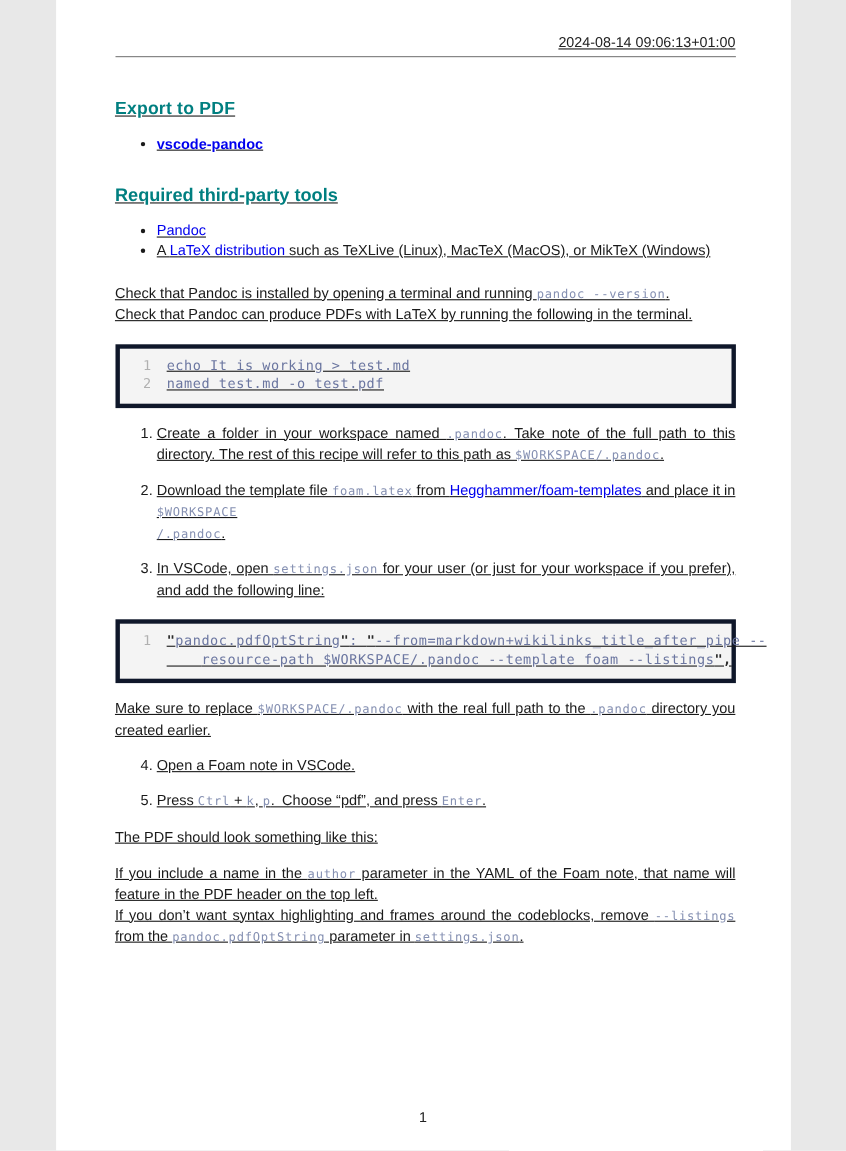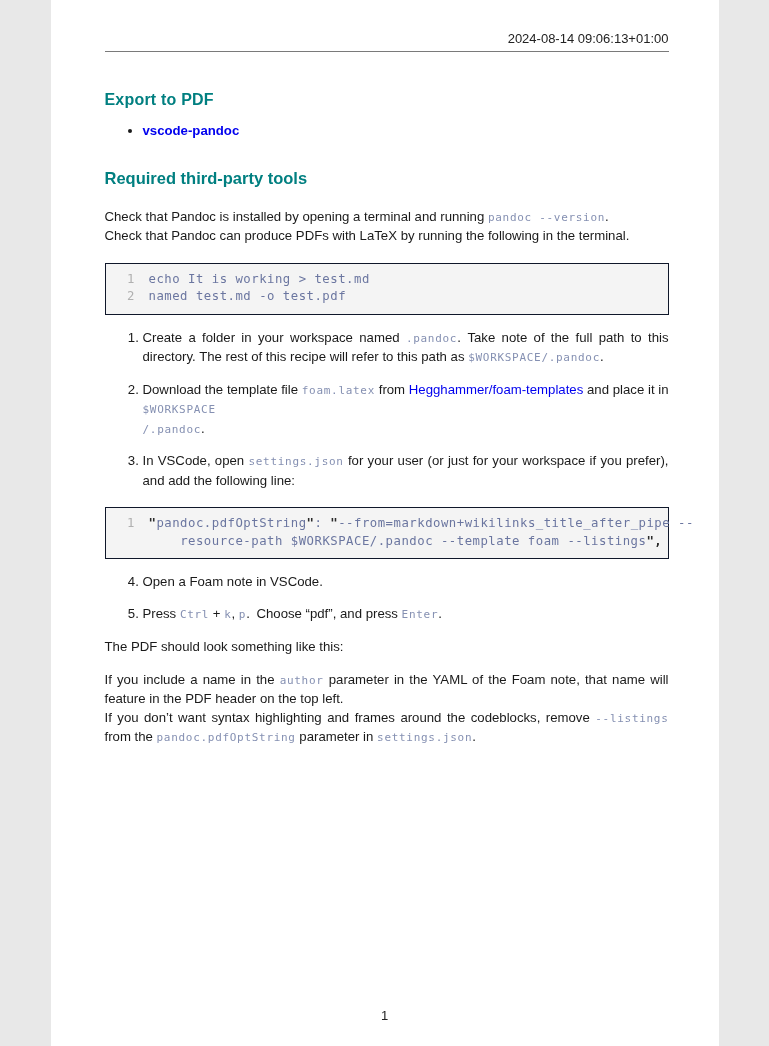--- a/index.html
+++ b/index.html
@@ -6,20 +6,21 @@
   .page{
     position:relative;
     width:668px;height:1046px;
     margin:0 auto;
     background:#ffffff;
     font-family:"Liberation Sans",sans-serif;
     font-size:13.2px;
     color:#1a1a1a;
     overflow:hidden;
     box-sizing:border-box;
+    text-decoration:underline;
   }
   .content{padding:0 50px 0 54px;}
 
   
   .doc-header{padding-top:31px;text-align:right;font-size:13px;color:#222;}
   .header-rule{border:none;border-top:1.5px solid #7a7a7a;margin:5px 0 0 0;}
 
   
   h1.doc-title{
     margin:39px 0 0 0;
@@ -51,21 +52,21 @@
     font-size:11px;
     letter-spacing:0.7px;
     color:#8590b2;
     white-space:pre;
   }
 
   
   .codeblock{
     margin-top:17px;
     background:#f4f4f4;
-    border:1px solid #0f172a;
+    border:4px solid #0f172a;
     padding:7px 10px 8px 13px;
   }
   .codeline{
     font-family:"DejaVu Sans Mono",monospace;
     font-size:12.3px;
     line-height:17.5px;
     white-space:pre;
   }
   .lineno{
     display:inline-block;width:16px;text-align:right;
@@ -92,40 +93,45 @@
     <hr class="header-rule">
 
     <h1 class="doc-title">Export to PDF</h1>
 
 
     <ul class="bullet-list">
       <li><a class="doc-link bold">vscode-pandoc</a></li>
     </ul>
 
     <h2 class="section-heading">Required third-party tools</h2>
+    <ul class="bullet-list">
+      <li><a class="doc-link">Pandoc</a></li>
+      <li><span>A </span><a class="doc-link">LaTeX distribution</a><span> such as TeXLive (Linux), MacTeX (MacOS), or MikTeX (Windows)</span></li>
+    </ul>
 
     <p class="para"><span>Check that Pandoc is installed by opening a terminal and running </span><span class="icode">pandoc --version</span><span>.</span><br><span>Check that Pandoc can produce PDFs with LaTeX by running the following in the terminal.</span></p>
 
     <div class="codeblock">
       <div class="codeline"><span class="lineno">1</span><span class="codetext">echo It is working &gt; test.md</span></div>
       <div class="codeline"><span class="lineno">2</span><span class="codetext">named test.md -o test.pdf</span></div>
     </div>
 
 
     <ol class="step-list">
       <li><span>Create a folder in your workspace named </span><span class="icode">.pandoc</span><span>. Take note of the full path to this directory. The rest of this recipe will refer to this path as </span><span class="icode">$WORKSPACE/.pandoc</span><span>.</span></li>
       <li><span>Download the template file </span><span class="icode">foam.latex</span><span> from </span><a class="doc-link">Hegghammer/foam-templates</a><span> and place it in </span><span class="icode">$WORKSPACE</span><br><span class="icode">/.pandoc</span><span>.</span></li>
       <li><span>In VSCode, open </span><span class="icode">settings.json</span><span> for your user (or just for your workspace if you prefer), and add the following line:</span></li>
     </ol>
 
     <div class="codeblock">
       <div class="codeline"><span class="lineno">1</span><span class="codedark">"</span><span class="codetext">pandoc.pdfOptString</span><span class="codedark">"</span><span class="codetext">: </span><span class="codedark">"</span><span class="codetext">--from=markdown+wikilinks_title_after_pipe --</span></div>
       <div class="codeline"><span class="lineno"></span><span class="codetext">    </span><span class="codetext">resource-path $WORKSPACE/.pandoc --template foam --listings</span><span class="codedark">",</span></div>
     </div>
 
+    <p class="tight-para"><span>Make sure to replace </span><span class="icode">$WORKSPACE/.pandoc</span><span> with the real full path to the </span><span class="icode">.pandoc</span><span> directory you created earlier.</span></p>
 
     <ol class="step-list" start="4">
       <li><span>Open a Foam note in VSCode.</span></li>
       <li><span>Press </span><span class="icode">Ctrl</span><span> + </span><span class="icode">k</span><span>, </span><span class="icode">p</span><span>. Choose “pdf”, and press </span><span class="icode">Enter</span><span>.</span></li>
     </ol>
 
     <p class="tight-para"><span>The PDF should look something like this:</span></p>
 
 
     <p class="tight-para"><span>If you include a name in the </span><span class="icode">author</span><span> parameter in the YAML of the Foam note, that name will feature in the PDF header on the top left.</span><br><span>If you don’t want syntax highlighting and frames around the codeblocks, remove </span><span class="icode">--listings</span><span> from the </span><span class="icode">pandoc.pdfOptString</span><span> parameter in </span><span class="icode">settings.json</span><span>.</span></p>

